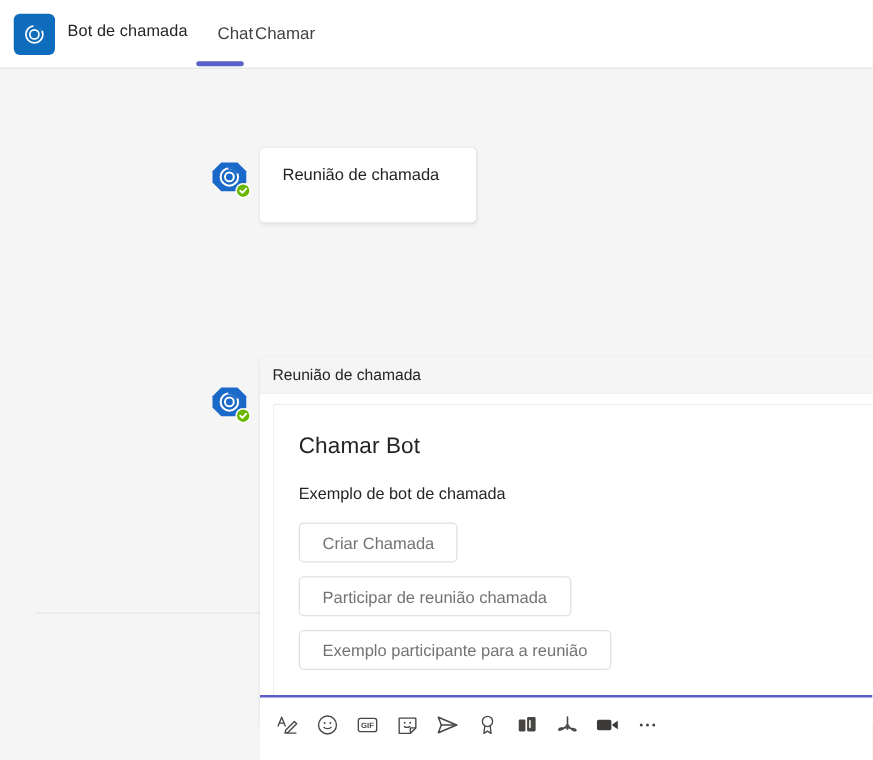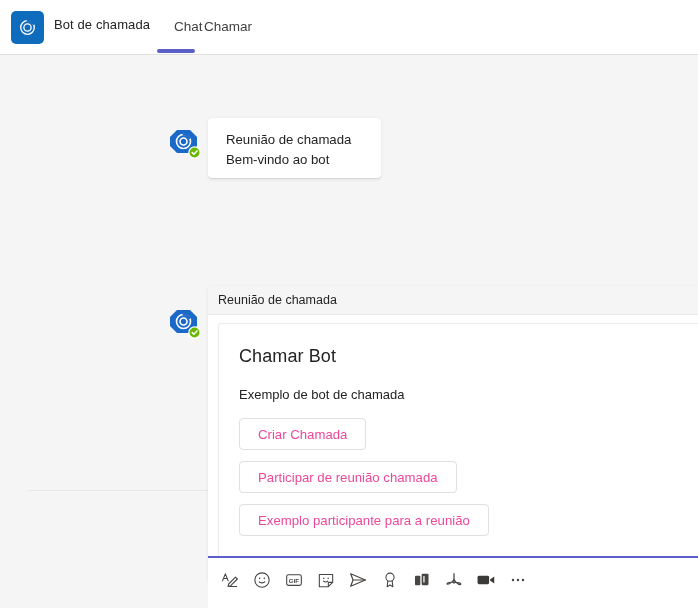--- a/index.html
+++ b/index.html
@@ -166,21 +166,21 @@
   .card-btn {
     display: inline-flex;
     align-items: center;
     justify-content: center;
     height: 32px;
     padding: 0 18px;
     background: #ffffff;
     border: 1px solid #e0e0e0;
     border-radius: 4px;
     font-size: 13.2px;
-    color: #ec4899;
+    color: #737373;
     cursor: pointer;
     white-space: nowrap;
     font-family: "Liberation Sans", sans-serif;
     box-sizing: border-box;
   }
 
   
   .conv-divider {
     position: absolute;
     left: 28px;
@@ -254,21 +254,20 @@
       <circle cx="17.5" cy="17.5" r="3.5" fill="none" stroke="#ffffff" stroke-width="1.6"></circle>
       <path d="M17.5 10.5 A7 7 0 0 1 23.5 14" fill="none" stroke="#1a69c9" stroke-width="2" stroke-linecap="round"></path>
       <circle cx="28.5" cy="28.5" r="6.2" fill="#ffffff"></circle>
       <circle cx="28.5" cy="28.5" r="5" fill="#6bb700"></circle>
       <path d="M26.2 28.6 l1.7 1.7 l3.1 -3.4" fill="none" stroke="#ffffff" stroke-width="1.5" stroke-linecap="round" stroke-linejoin="round"></path>
     </svg>
   </div>
 
   <div class="msg-bubble">
     <div class="msg-line">Reunião de chamada</div>
-    <div class="msg-line">Bem-vindo ao bot</div>
   </div>
 
   <div class="bot-avatar" style="left:166px; top:248px;">
     <svg width="38" height="38" viewBox="0 0 38 38">
       <path d="M11 6 h13 l7 7 v9 l-7 7 h-13 l-7 -7 v-9 z" fill="#1a69c9"></path>
       <circle cx="17.5" cy="17.5" r="7" fill="none" stroke="#ffffff" stroke-width="1.6"></circle>
       <circle cx="17.5" cy="17.5" r="3.5" fill="none" stroke="#ffffff" stroke-width="1.6"></circle>
       <path d="M17.5 10.5 A7 7 0 0 1 23.5 14" fill="none" stroke="#1a69c9" stroke-width="2" stroke-linecap="round"></path>
       <circle cx="28.5" cy="28.5" r="6.2" fill="#ffffff"></circle>
       <circle cx="28.5" cy="28.5" r="5" fill="#6bb700"></circle>

